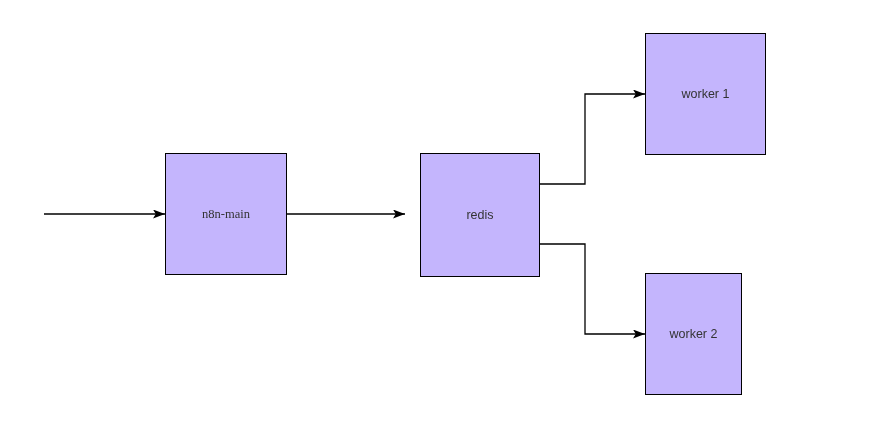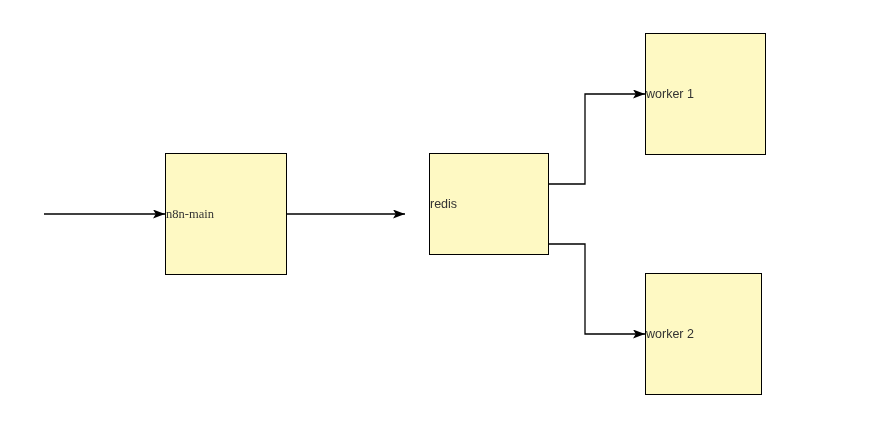--- a/index.html
+++ b/index.html
@@ -18,24 +18,25 @@
   .edge-layer {
     position: absolute;
     left: 0;
     top: 0;
     width: 872px;
     height: 439px;
   }
   .node {
     position: absolute;
     box-sizing: border-box;
-    background: #fef9c3;
+    background: #c4b5fd;
     border: 1.4px solid #000000;
     display: flex;
     align-items: center;
+    justify-content: center;
   }
   .node-label {
     font-size: 12.5px;
     color: #333333;
     white-space: nowrap;
     text-align: center;
   }
 </style>
 </head>
 <body>
@@ -55,25 +56,25 @@
 
     <path d="M 525 184 L 585 184 L 585 94 L 645 94" fill="none" stroke="#000000" stroke-width="1.3" marker-end="url(#arrowhead)"></path>
 
     <path d="M 525 244 L 585 244 L 585 334 L 645 334" fill="none" stroke="#000000" stroke-width="1.3" marker-end="url(#arrowhead)"></path>
   </svg>
 
   <div class="node" style="left:165px; top:153px; width:122px; height:122px;font-family:Liberation Serif, serif;">
     <span class="node-label">n8n-main</span>
   </div>
 
-  <div class="node" style="left:429px; top:153px; width:120px; height:102px;">
+  <div class="node" style="left:420px; top:153px; width:120px; height:124px;">
     <span class="node-label">redis</span>
   </div>
 
   <div class="node" style="left:645px; top:33px; width:121px; height:122px;">
     <span class="node-label">worker 1</span>
   </div>
 
-  <div class="node" style="left:645px; top:273px; width:117px; height:122px;">
+  <div class="node" style="left:645px; top:273px; width:97px; height:122px;">
     <span class="node-label">worker 2</span>
   </div>
 
 </div>
 
 </body></html>

